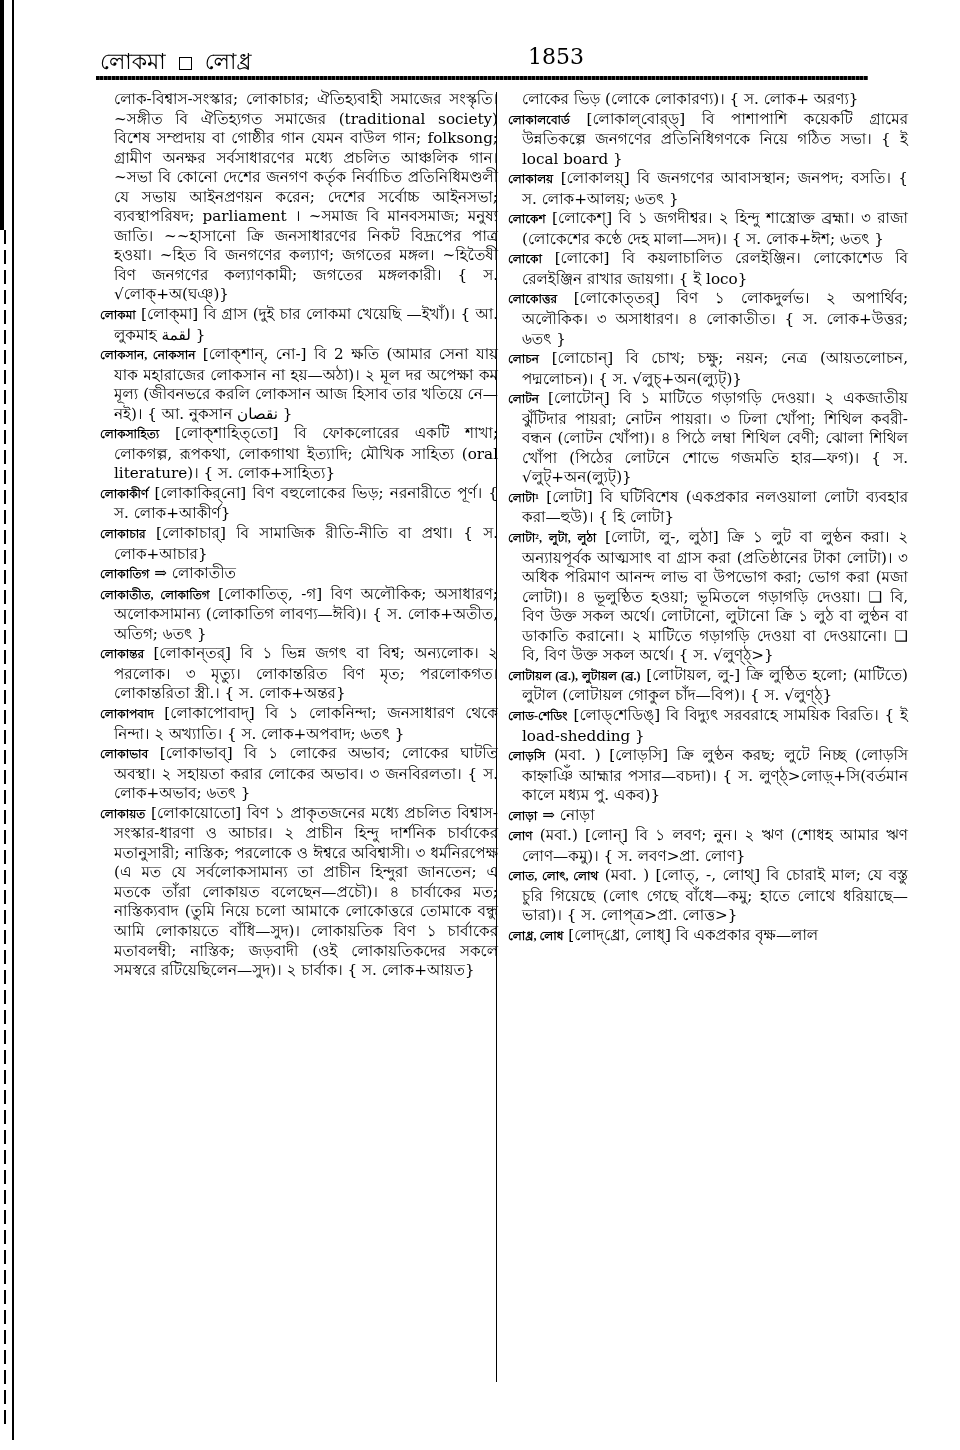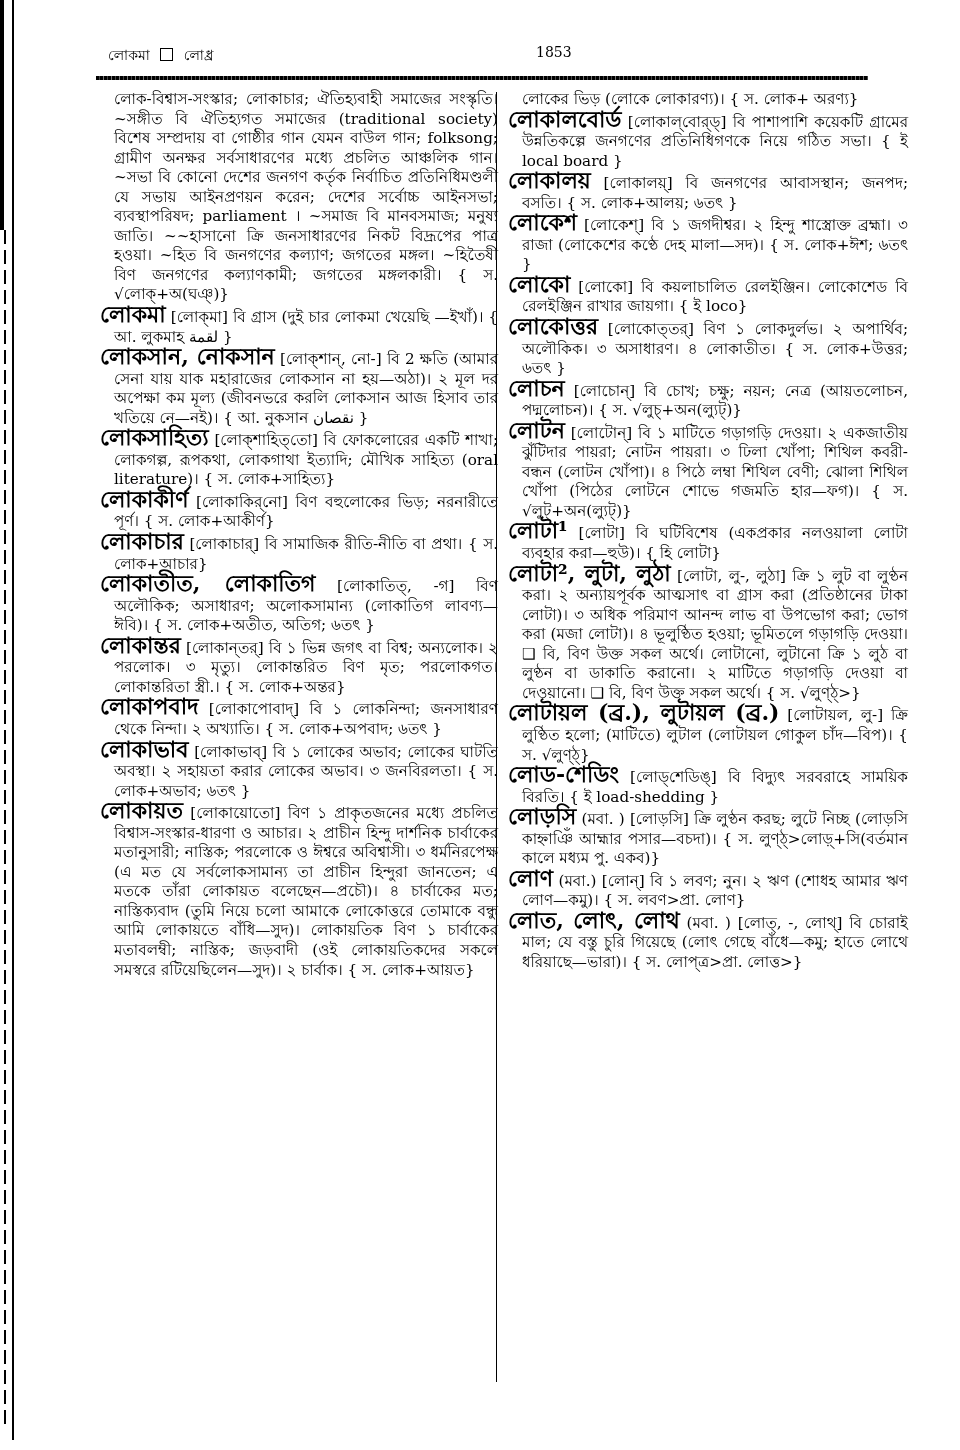--- a/index.html
+++ b/index.html
@@ -11,22 +11,22 @@
     position: absolute; left: 0; top: 0; width: 4px; height: 230px; background: #000;
   }
   .scan-edge-left2 {
     position: absolute; left: 12px; top: 0; width: 2px; height: 1440px; background: #000;
   }
   .scan-edge-left3 {
     position: absolute; left: 4px; top: 230px; width: 2px; height: 1200px;
     background: repeating-linear-gradient(to bottom, #000 0 14px, transparent 14px 20px);
   }
   .running-head {
-    position: absolute; top: 44px; left: 108px; width: 780px; height: 26px;
-    font-size: 14px;
+    position: absolute; top: 44px; left: 100px; width: 780px; height: 26px;
+    font-size: 22px;
   }
   .head-left { position: absolute; left: 0; top: 0; }
   .head-box {
     display: inline-block; width: 11px; height: 11px; border: 1.5px solid #000;
     margin: 0 6px; vertical-align: -1px;
   }
   .page-num { position: absolute; left: 428px; top: 0; }
   .head-rule {
     position: absolute; top: 76px; left: 96px; width: 772px; height: 4px;
     background: repeating-linear-gradient(to right, #000 0 3px, #444 3px 4px, #000 4px 7px, #777 7px 8px);
@@ -35,21 +35,21 @@
     position: absolute; top: 90px; width: 398px;
     font-size: 15.2px; line-height: 19.55px; text-align: justify;
   }
   .col-left { left: 100px; }
   .col-right { left: 508px; width: 400px; }
   .col-divider {
     position: absolute; left: 496px; top: 92px; width: 1px; height: 1290px; background: #000;
   }
   .entry { margin: 0; padding-left: 14px; text-indent: -14px; }
   .entry.cont { padding-left: 14px; text-indent: 0; }
-  .hw { font-weight: bold; font-size: 22px; }
+  .hw { font-weight: bold; font-size: 12px; font-family: Liberation Serif, serif; }
   .pron, .ety, .def { font-weight: normal; }
 </style>
 </head>
 <body>
 
 <div class="scan-edge-left"></div>
 <div class="scan-edge-left2"></div>
 <div class="scan-edge-left3"></div>
 
 <header class="running-head">
@@ -62,20 +62,21 @@
 </header>
 <div class="head-rule"></div>
 
 <div class="col col-left" id="col-left">
     <p class="entry cont"><span class="def">লোক-বিশ্বাস-সংস্কার; লোকাচার; ঐতিহ্যবাহী সমাজের সংস্কৃতি। ~সঙ্গীত বি ঐতিহ্যগত সমাজের (traditional society) বিশেষ সম্প্রদায় বা গোষ্ঠীর গান যেমন বাউল গান; folksong; গ্রামীণ অনক্ষর সর্বসাধারণের মধ্যে প্রচলিত আঞ্চলিক গান। ~সভা বি কোনো দেশের জনগণ কর্তৃক নির্বাচিত প্রতিনিধিমণ্ডলী যে সভায় আইনপ্রণয়ন করেন; দেশের সর্বোচ্চ আইনসভা; ব্যবস্থাপরিষদ; parliament । ~সমাজ বি মানবসমাজ; মনুষ্য জাতি। ~~হাসানো ক্রি জনসাধারণের নিকট বিদ্রূপের পাত্র হওয়া। ~হিত বি জনগণের কল্যাণ; জগতের মঙ্গল। ~হিতৈষী বিণ জনগণের কল্যাণকামী; জগতের মঙ্গলকারী। { স. √লোক্+অ(ঘঞ্)}</span></p>
     <p class="entry"><span class="hw">লোকমা</span> <span class="def">[লোক্‌মা] বি গ্রাস (দুই চার লোকমা খেয়েছি —ইখাঁ)। { আ. লুকমাহ لقمة }</span></p>
     <p class="entry"><span class="hw">লোকসান, নোকসান</span> <span class="def">[লোক্‌শান্‌, নো-] বি 2 ক্ষতি (আমার সেনা যায় যাক মহারাজের লোকসান না হয়—অঠা)। ২ মূল দর অপেক্ষা কম মূল্য (জীবনভরে করলি লোকসান আজ হিসাব তার খতিয়ে নে—নই)। { আ. নুকসান نقصان }</span></p>
     <p class="entry"><span class="hw">লোকসাহিত্য</span> <span class="def">[লোক্‌শাহিত্‌তো] বি ফোকলোরের একটি শাখা; লোকগল্প, রূপকথা, লোকগাথা ইত্যাদি; মৌখিক সাহিত্য (oral literature)। { স. লোক+সাহিত্য}</span></p>
     <p class="entry"><span class="hw">লোকাকীর্ণ</span> <span class="def">[লোকাকির্‌নো] বিণ বহুলোকের ভিড়; নরনারীতে পূর্ণ। { স. লোক+আকীর্ণ}</span></p>
     <p class="entry"><span class="hw">লোকাচার</span> <span class="def">[লোকাচার্‌] বি সামাজিক রীতি-নীতি বা প্রথা। { স. লোক+আচার}</span></p>
+    <p class="entry"><span class="hw">লোকাতিগ</span> <span class="def">⇒ লোকাতীত</span></p>
     <p class="entry"><span class="hw">লোকাতীত, লোকাতিগ</span> <span class="def">[লোকাতিত্‌, -গ] বিণ অলৌকিক; অসাধারণ; অলোকসামান্য (লোকাতিগ লাবণ্য—ঈবি)। { স. লোক+অতীত, অতিগ; ৬তৎ }</span></p>
     <p class="entry"><span class="hw">লোকান্তর</span> <span class="def">[লোকান্‌তর্‌] বি ১ ভিন্ন জগৎ বা বিশ্ব; অন্যলোক। ২ পরলোক। ৩ মৃত্যু। লোকান্তরিত বিণ মৃত; পরলোকগত। লোকান্তরিতা স্ত্রী.। { স. লোক+অন্তর}</span></p>
     <p class="entry"><span class="hw">লোকাপবাদ</span> <span class="def">[লোকাপোবাদ্‌] বি ১ লোকনিন্দা; জনসাধারণ থেকে নিন্দা। ২ অখ্যাতি। { স. লোক+অপবাদ; ৬তৎ }</span></p>
     <p class="entry"><span class="hw">লোকাভাব</span> <span class="def">[লোকাভাব্‌] বি ১ লোকের অভাব; লোকের ঘাটতি অবস্থা। ২ সহায়তা করার লোকের অভাব। ৩ জনবিরলতা। { স. লোক+অভাব; ৬তৎ }</span></p>
     <p class="entry"><span class="hw">লোকায়ত</span> <span class="def">[লোকায়োতো] বিণ ১ প্রাকৃতজনের মধ্যে প্রচলিত বিশ্বাস-সংস্কার-ধারণা ও আচার। ২ প্রাচীন হিন্দু দার্শনিক চার্বাকের মতানুসারী; নাস্তিক; পরলোকে ও ঈশ্বরে অবিশ্বাসী। ৩ ধর্মনিরপেক্ষ (এ মত যে সর্বলোকসামান্য তা প্রাচীন হিন্দুরা জানতেন; এ মতকে তাঁরা লোকায়ত বলেছেন—প্রচৌ)। ৪ চার্বাকের মত; নাস্তিক্যবাদ (তুমি নিয়ে চলো আমাকে লোকোত্তরে তোমাকে বন্ধু আমি লোকায়তে বাঁধি—সুদ)। লোকায়তিক বিণ ১ চার্বাকের মতাবলম্বী; নাস্তিক; জড়বাদী (ওই লোকায়তিকদের সকলে সমস্বরে রটিয়েছিলেন—সুদ)। ২ চার্বাক। { স. লোক+আয়ত}</span></p>
   </div>
 <div class="col-divider"></div>
 <div class="col col-right" id="col-right">
     <p class="entry cont"><span class="def">লোকের ভিড় (লোকে লোকারণ্য)। { স. লোক+ অরণ্য}</span></p>
     <p class="entry"><span class="hw">লোকালবোর্ড</span> <span class="def">[লোকাল্‌বোর্‌ড্‌] বি পাশাপাশি কয়েকটি গ্রামের উন্নতিকল্পে জনগণের প্রতিনিধিগণকে নিয়ে গঠিত সভা। { ই local board }</span></p>
@@ -83,15 +84,17 @@
     <p class="entry"><span class="hw">লোকেশ</span> <span class="def">[লোকেশ্‌] বি ১ জগদীশ্বর। ২ হিন্দু শাস্ত্রোক্ত ব্রহ্মা। ৩ রাজা (লোকেশের কণ্ঠে দেহ মালা—সদ)। { স. লোক+ঈশ; ৬তৎ }</span></p>
     <p class="entry"><span class="hw">লোকো</span> <span class="def">[লোকো] বি কয়লাচালিত রেলইঞ্জিন। লোকোশেড বি রেলইঞ্জিন রাখার জায়গা। { ই loco}</span></p>
     <p class="entry"><span class="hw">লোকোত্তর</span> <span class="def">[লোকোত্‌তর্‌] বিণ ১ লোকদুর্লভ। ২ অপার্থিব; অলৌকিক। ৩ অসাধারণ। ৪ লোকাতীত। { স. লোক+উত্তর; ৬তৎ }</span></p>
     <p class="entry"><span class="hw">লোচন</span> <span class="def">[লোচোন্‌] বি চোখ; চক্ষু; নয়ন; নেত্র (আয়তলোচন, পদ্মলোচন)। { স. √লুচ্‌+অন(ল্যুট্‌)}</span></p>
     <p class="entry"><span class="hw">লোটন</span> <span class="def">[লোটোন্‌] বি ১ মাটিতে গড়াগড়ি দেওয়া। ২ একজাতীয় ঝুঁটিদার পায়রা; নোটন পায়রা। ৩ ঢিলা খোঁপা; শিথিল কবরী-বন্ধন (লোটন খোঁপা)। ৪ পিঠে লম্বা শিথিল বেণী; ঝোলা শিথিল খোঁপা (পিঠের লোটনে শোভে গজমতি হার—ফগ)। { স. √লুট্‌+অন(ল্যুট্‌)}</span></p>
     <p class="entry"><span class="hw">লোটা¹</span> <span class="def">[লোটা] বি ঘটিবিশেষ (একপ্রকার নলওয়ালা লোটা ব্যবহার করা—হুউ)। { হি লোটা}</span></p>
     <p class="entry"><span class="hw">লোটা², লুটা, লুঠা</span> <span class="def">[লোটা, লু-, লুঠা] ক্রি ১ লুট বা লুণ্ঠন করা। ২ অন্যায়পূর্বক আত্মসাৎ বা গ্রাস করা (প্রতিষ্ঠানের টাকা লোটা)। ৩ অধিক পরিমাণ আনন্দ লাভ বা উপভোগ করা; ভোগ করা (মজা লোটা)। ৪ ভূলুণ্ঠিত হওয়া; ভূমিতলে গড়াগড়ি দেওয়া। ❑ বি, বিণ উক্ত সকল অর্থে। লোটানো, লুটানো ক্রি ১ লুঠ বা লুণ্ঠন বা ডাকাতি করানো। ২ মাটিতে গড়াগড়ি দেওয়া বা দেওয়ানো। ❑ বি, বিণ উক্ত সকল অর্থে। { স. √লুণ্ঠ্‌&gt;}</span></p>
     <p class="entry"><span class="hw">লোটায়ল (ব্র.), লুটায়ল (ব্র.)</span> <span class="def">[লোটায়ল, লু-] ক্রি লুণ্ঠিত হলো; (মাটিতে) লুটাল (লোটায়ল গোকুল চাঁদ—বিপ)। { স. √লুণ্ঠ্‌}</span></p>
     <p class="entry"><span class="hw">লোড-শেডিং</span> <span class="def">[লোড্‌শেডিঙ্‌] বি বিদ্যুৎ সরবরাহে সাময়িক বিরতি। { ই load-shedding }</span></p>
     <p class="entry"><span class="hw">লোড়সি</span> <span class="def">(মবা. ) [লোড়সি] ক্রি লুণ্ঠন করছ; লুটে নিচ্ছ (লোড়সি কাহ্নাঞিঁ আহ্মার পসার—বচদা)। { স. লুণ্ঠ্‌&gt;লোড়্‌+সি(বর্তমান কালে মধ্যম পু. একব)}</span></p>
+    <p class="entry"><span class="hw">লোড়া</span> <span class="def">⇒ নোড়া</span></p>
     <p class="entry"><span class="hw">লোণ</span> <span class="def">(মবা.) [লোন্‌] বি ১ লবণ; নুন। ২ ঋণ (শোধহ আমার ঋণ লোণ—কমু)। { স. লবণ&gt;প্রা. লোণ}</span></p>
     <p class="entry"><span class="hw">লোত, লোৎ, লোথ</span> <span class="def">(মবা. ) [লোত্‌, -, লোথ্‌] বি চোরাই মাল; যে বস্তু চুরি গিয়েছে (লোৎ গেছে বাঁধে—কমু; হাতে লোথে ধরিয়াছে—ভারা)। { স. লোপ্‌ত্র&gt;প্রা. লোত্ত&gt;}</span></p>
+    <p class="entry"><span class="hw">লোধ্র, লোধ</span> <span class="def">[লোদ্‌ধ্রো, লোধ্‌] বি একপ্রকার বৃক্ষ—লাল</span></p>
   </div>
 
 </body></html>

